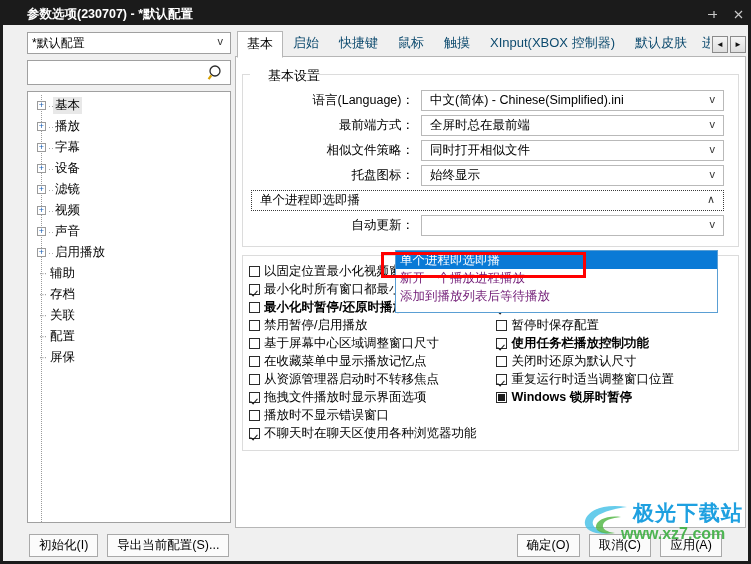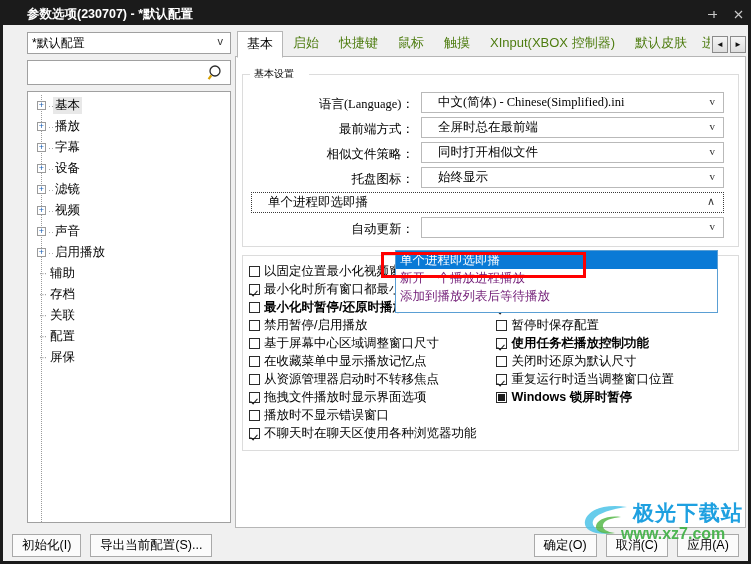--- a/index.html
+++ b/index.html
@@ -91,21 +91,21 @@
   .right-pane{
     flex:1;display:flex;flex-direction:column;
     padding:0 8px 0 4px;box-sizing:border-box;
     position:relative;
   }
   .tabstrip{
     display:flex;align-items:flex-end;height:25px;position:relative;
     padding-left:2px;box-sizing:border-box;
   }
   .tab{
-    font-size:13px;color:#4d7c0f;padding:3px 9px 4px 9px;
+    font-size:13px;color:#0c4a6e;padding:3px 9px 4px 9px;
     border:1px solid transparent;box-sizing:border-box;cursor:default;
     white-space:nowrap;
   }
   .tab.active{
     background:#ffffff;border:1px solid #b6b6b6;border-bottom:1px solid #ffffff;
     color:#000;position:relative;z-index:3;margin-bottom:-1px;
   }
   .tab.clipped{overflow:hidden;max-width:14px;padding-left:4px;padding-right:0;}
   .tab-scroll{
     display:flex;margin-left:1px;align-self:center;margin-bottom:1px;
@@ -125,31 +125,31 @@
   .group{
     border:1px solid #dcdcdc;border-top:none;position:relative;
     padding:14px 8px 8px 8px;margin-top:9px;box-sizing:border-box;
   }
   .group:before,.group:after{
     content:"";position:absolute;top:0;height:1px;background:#dcdcdc;
   }
   .group:before{left:0;width:7px;}
   .group:after{right:0;left:66px;}
   .group-title{
-    position:absolute;top:-7px;left:8px;background:#fff;padding:0 3px;
-    font-size:10px;color:#000;
-  }
-  .frow{display:flex;align-items:flex-end;height:25px;font-family:Liberation Serif, serif;}
+    position:absolute;top:-7px;left:22px;background:#fff;padding:0 3px;
+    font-size:13px;color:#000;
+  }
+  .frow{display:flex;align-items:center;height:25px;}
   .frow .flabel{
     width:170px;flex:0 0 170px;text-align:right;padding-right:7px;
     font-size:12.5px;color:#000;box-sizing:border-box;white-space:nowrap;
   }
   .fcombo{
     flex:1;height:21px;border:1px solid #b9b9b9;background:#fff;
-    display:flex;align-items:center;padding:0 16px;box-sizing:border-box;
+    display:flex;align-items:center;padding:0 8px;box-sizing:border-box;
     font-size:12.5px;color:#000;position:relative;margin-right:6px;
   }
   .fcombo .v{position:absolute;right:8px;top:2px;font-size:11px;color:#333;}
   .fcombo.open{border:1px dotted #3a3a3a;}
   
   .dropdown{
     position:absolute;left:392px;top:225px;width:323px;
     background:#ffffff;border:1px solid #5a9fd4;z-index:40;
     box-sizing:border-box;overflow:hidden;height:63px;
   }
@@ -183,21 +183,21 @@
     content:"";position:absolute;left:2px;top:4px;width:3px;height:6px;
     border:solid #1b1b1b;border-width:0 1.4px 1.4px 0;transform:rotate(42deg);
   }
   .box.filled:after{
     content:"";position:absolute;left:1px;top:1px;right:1px;bottom:1px;
     background:#1b1b1b;
   }
   
   .footer{
     height:33px;flex:0 0 auto;background:#f0f0f0;
-    display:flex;align-items:center;padding:0 9px;box-sizing:border-box;
+    display:flex;align-items:center;padding:0 26px;box-sizing:border-box;
     position:relative;border-top:1px solid #f0f0f0;
   }
   .btn{
     height:23px;min-width:62px;border:1px solid #a9a9a9;background:#fbfbfb;
     font-size:12.5px;color:#000;display:flex;align-items:center;justify-content:center;
     padding:0 9px;box-sizing:border-box;font-family:inherit;white-space:nowrap;
   }
   .btn+.btn{margin-left:9px;}
   .footer-spacer{flex:1;}
   

